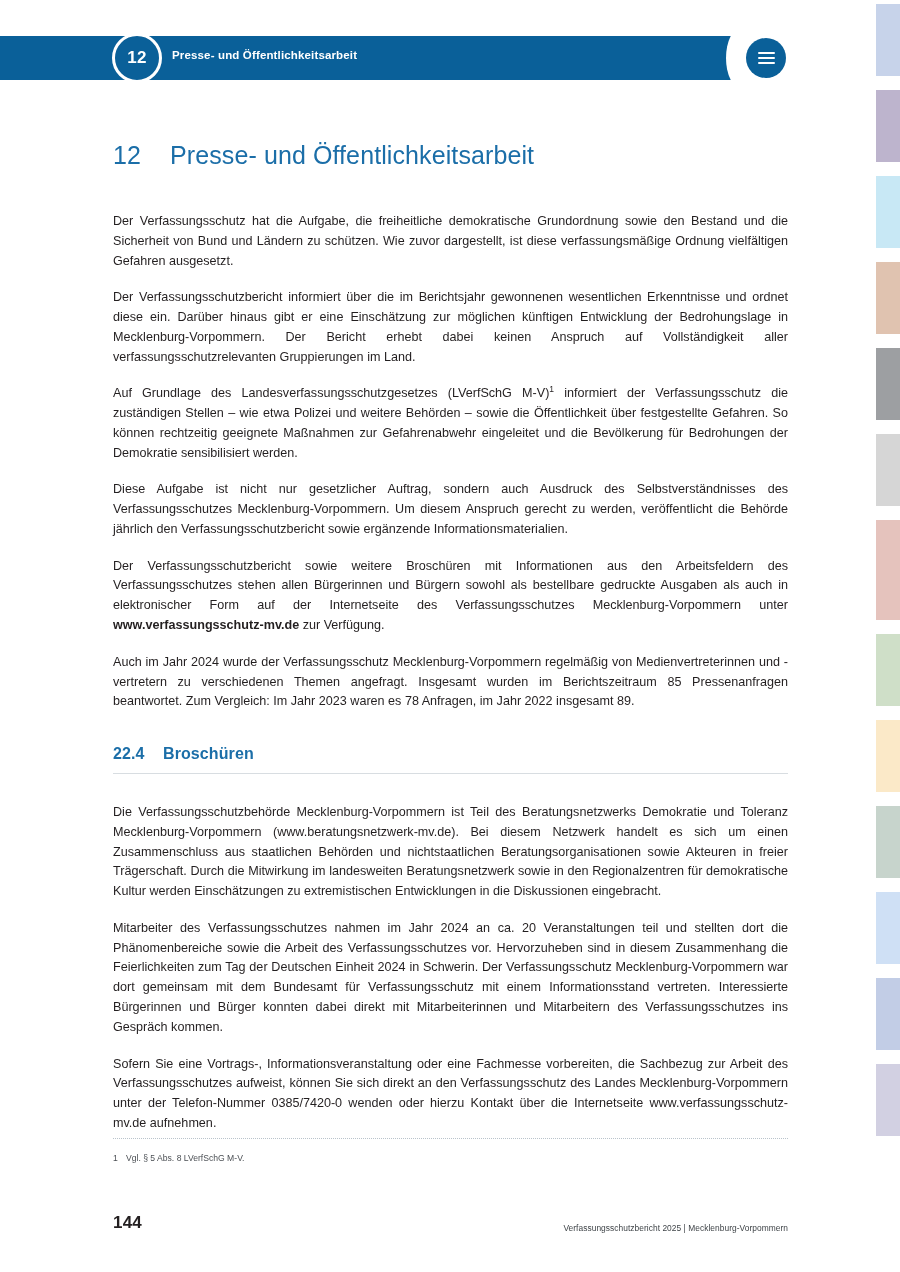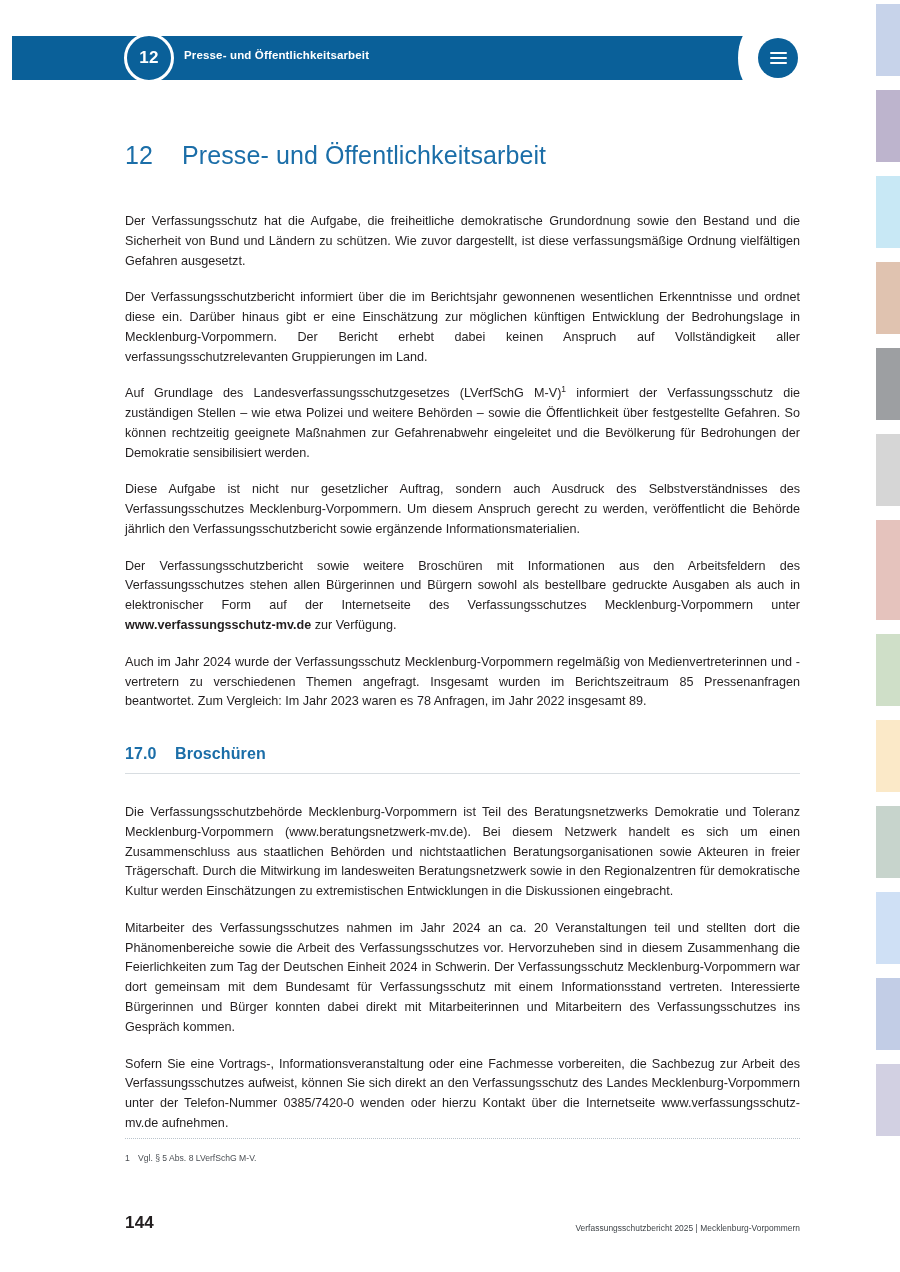--- a/index.html
+++ b/index.html
@@ -12,21 +12,21 @@
     height: 1272px;
     position: relative;
     overflow: hidden;
     font-family: "Liberation Sans", sans-serif;
     color: #231f20;
   }
 
   
   #page {
     position: absolute;
-    left: 12px; top: 0;
+    left: 0; top: 0;
     width: 860px;
     height: 1272px;
     background: #ffffff;
   }
 
   
   #header-bar {
     position: absolute;
     left: 0;
     top: 36px;
@@ -267,21 +267,21 @@
       <p class="para"><span>Auf Grundlage des Landesverfassungsschutzgesetzes (LVerfSchG M-V)</span><sup class="fn">1</sup><span> informiert der Verfassungsschutz die zuständigen Stellen – wie etwa Polizei und weitere Behörden – sowie die Öffentlichkeit über festgestellte Gefahren. So können rechtzeitig geeignete Maßnahmen zur Gefahrenabwehr eingeleitet und die Bevölkerung für Bedrohungen der Demokratie sensibilisiert werden.</span></p>
 
       <p class="para">Diese Aufgabe ist nicht nur gesetzlicher Auftrag, sondern auch Ausdruck des Selbstverständnisses des Verfassungsschutzes Mecklenburg-Vorpommern. Um diesem Anspruch gerecht zu werden, veröffentlicht die Behörde jährlich den Verfassungsschutzbericht sowie ergänzende Informationsmaterialien.</p>
 
       <p class="para"><span>Der Verfassungsschutzbericht sowie weitere Broschüren mit Informationen aus den Arbeitsfeldern des Verfassungsschutzes stehen allen Bürgerinnen und Bürgern sowohl als bestellbare gedruckte Ausgaben als auch in elektronischer Form auf der Internetseite des Verfassungsschutzes Mecklenburg-Vorpommern unter </span><span class="b">www.verfassungsschutz-mv.de</span><span> zur Verfügung.</span></p>
 
       <p class="para">Auch im Jahr 2024 wurde der Verfassungsschutz Mecklenburg-Vorpommern regelmäßig von Medienvertreterinnen und -vertretern zu verschiedenen Themen angefragt. Insgesamt wurden im Berichtszeitraum 85 Pressenanfragen beantwortet. Zum Vergleich: Im Jahr 2023 waren es 78 Anfragen, im Jahr 2022 insgesamt 89.</p>
     </div>
 
     <h2 id="section-title">
-      <span class="num">17.0</span>
+      <span class="num">22.4</span>
       <span>Broschüren</span>
     </h2>
     <div id="section-rule"></div>
 
     <div id="section-body">
       <p class="para">Die Verfassungsschutzbehörde Mecklenburg-Vorpommern ist Teil des Beratungsnetzwerks Demokratie und Toleranz Mecklenburg-Vorpommern (www.beratungsnetzwerk-mv.de). Bei diesem Netzwerk handelt es sich um einen Zusammenschluss aus staatlichen Behörden und nichtstaatlichen Beratungsorganisationen sowie Akteuren in freier Trägerschaft. Durch die Mitwirkung im landesweiten Beratungsnetzwerk sowie in den Regionalzentren für demokratische Kultur werden Einschätzungen zu extremistischen Entwicklungen in die Diskussionen eingebracht.</p>
       <p class="para">Mitarbeiter des Verfassungsschutzes nahmen im Jahr 2024 an ca. 20 Veranstaltungen teil und stellten dort die Phänomenbereiche sowie die Arbeit des Verfassungsschutzes vor. Hervorzuheben sind in diesem Zusammenhang die Feierlichkeiten zum Tag der Deutschen Einheit 2024 in Schwerin. Der Verfassungsschutz Mecklenburg-Vorpommern war dort gemeinsam mit dem Bundesamt für Verfassungsschutz mit einem Informationsstand vertreten. Interessierte Bürgerinnen und Bürger konnten dabei direkt mit Mitarbeiterinnen und Mitarbeitern des Verfassungsschutzes ins Gespräch kommen.</p>
       <p class="para">Sofern Sie eine Vortrags-, Informationsveranstaltung oder eine Fachmesse vorbereiten, die Sachbezug zur Arbeit des Verfassungsschutzes aufweist, können Sie sich direkt an den Verfassungsschutz des Landes Mecklenburg-Vorpommern unter der Telefon-Nummer 0385/7420-0 wenden oder hierzu Kontakt über die Internetseite www.verfassungsschutz-mv.de aufnehmen.</p>
     </div>
   </div>

